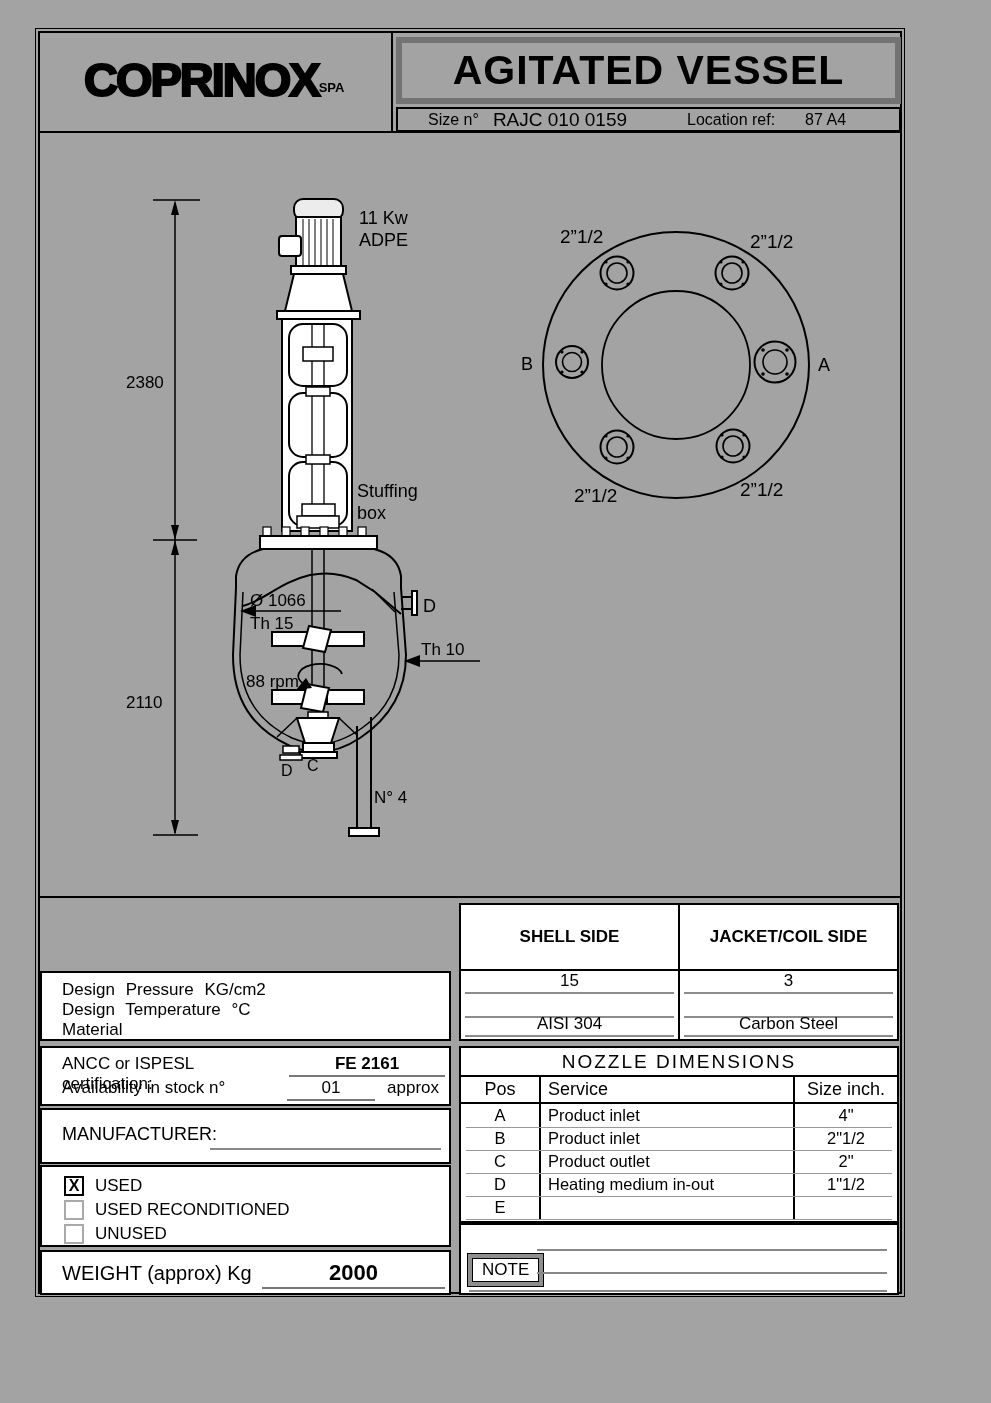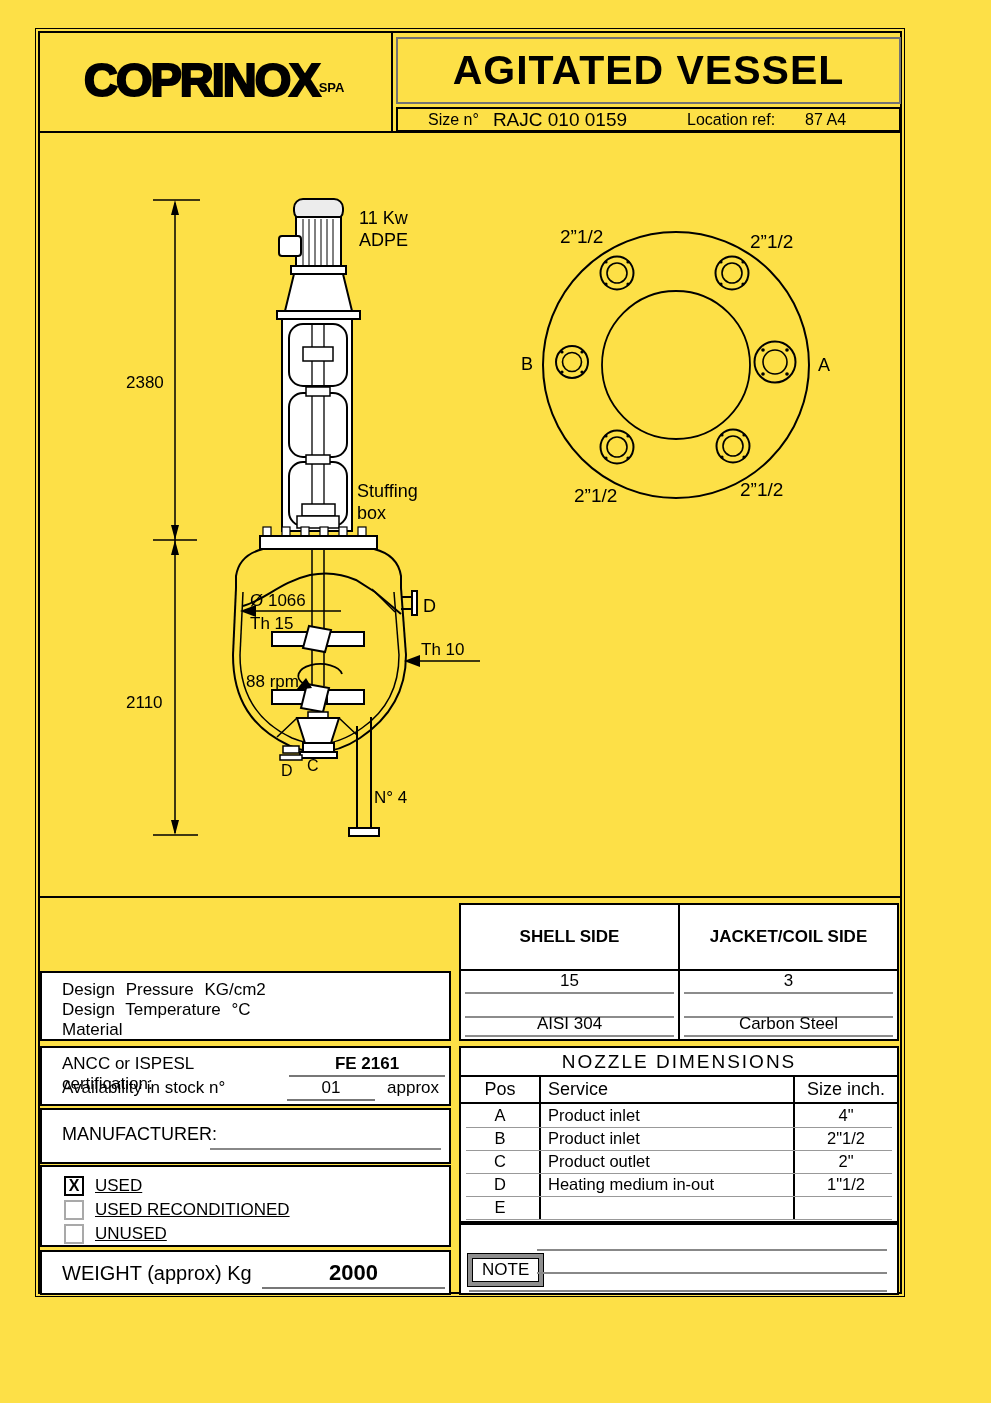--- a/index.html
+++ b/index.html
@@ -1,31 +1,31 @@
 <!DOCTYPE html>
 <html><head>
 <meta charset="utf-8">
 <style>
   * { margin:0; padding:0; box-sizing:border-box; }
   body { background:#fff; font-family:"Liberation Sans", sans-serif; color:#000; }
-  .sheet { position:relative; width:991px; height:1403px; background:#fde047; overflow:hidden; }
+  .sheet { position:relative; width:991px; height:1403px; background:#a3a3a3; overflow:hidden; }
   .abs { position:absolute; }
 
   
   .page-outer { left:35px; top:28px; width:870px; height:1269px; border:1px solid #000; }
   .page-inner { left:38px; top:31px; width:864px; height:1263px; border:2px solid #000; }
 
   
   .logo-wrap { left:84px; top:52px; width:300px; height:60px; }
   .logo-main { font-size:47px; font-weight:bold; letter-spacing:-2px; -webkit-text-stroke:2.2px #000; display:inline-block; }
   .logo-suffix { font-size:13px; font-weight:bold; display:inline-block; transform:translateY(-4px); }
   .hdr-vline { left:391px; top:33px; width:2px; height:98px; background:#000; }
   .hdr-bline { left:40px; top:131px; width:861px; height:2px; background:#000; }
   .draw-bline { left:40px; top:896px; width:861px; height:2px; background:#000; }
-  .title-box { left:396px; top:37px; width:505px; height:67px; border:2px solid #737373;
+  .title-box { left:396px; top:37px; width:505px; height:67px; border:6px solid #737373;
                display:flex; align-items:center; justify-content:center;
                font-size:41px; font-weight:bold; letter-spacing:1px; }
   .code-bar { left:396px; top:107px; width:505px; height:25px; border:2px solid #000;
               display:flex; align-items:center; font-size:16px; }
   .code-label { margin-left:30px; }
   .code-value { margin-left:14px; font-weight:normal; font-size:19px; }
   .loc-label { margin-left:60px; }
   .loc-value { margin-left:30px; }
 
   
@@ -70,21 +70,21 @@
   .manu { left:40px; top:1108px; width:411px; height:56px; }
   .manu .lbl { position:absolute; left:20px; top:14px; font-size:18px; }
   .manu-line { position:absolute; left:168px; right:8px; top:38px; border-top:2px solid #888; text-align:center; }
 
   
   .cond { left:40px; top:1165px; width:411px; height:82px; padding-top:7px; }
   .cond-row { display:flex; align-items:center; height:24px; padding-left:22px; }
   .chk { width:20px; height:20px; border:2px solid #a9a9a9; display:flex; align-items:center;
          justify-content:center; font-weight:bold; font-size:16px; background:#fff; }
   .chk.checked { border-color:#000; }
-  .cond-row .lbl { margin-left:11px; font-size:17px;text-decoration:underline; }
+  .cond-row .lbl { margin-left:11px; font-size:17px; }
 
   
   .weight { left:40px; top:1250px; width:411px; height:45px; }
   .weight .lbl { position:absolute; left:20px; top:10px; font-size:20px; }
   .weight .uline-abs { position:absolute; left:220px; right:4px; top:8px; border-bottom:2px solid #777;
                        text-align:center; font-weight:bold; font-size:22px; padding-bottom:1px; }
 
   
   .noz { left:459px; top:1046px; width:440px; height:177px; }
   .noz-title { height:29px; border-bottom:2px solid #000; display:flex; align-items:center;

